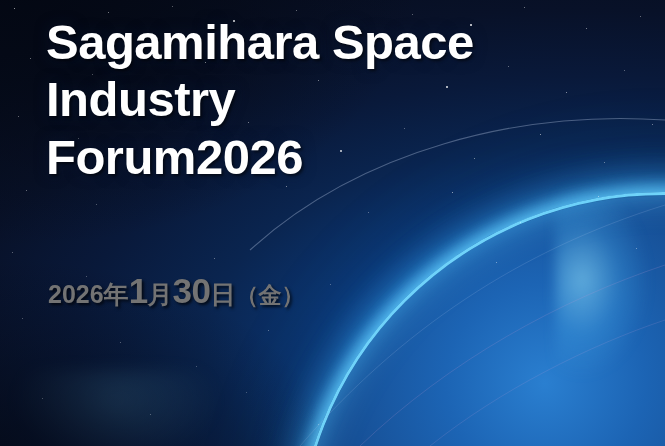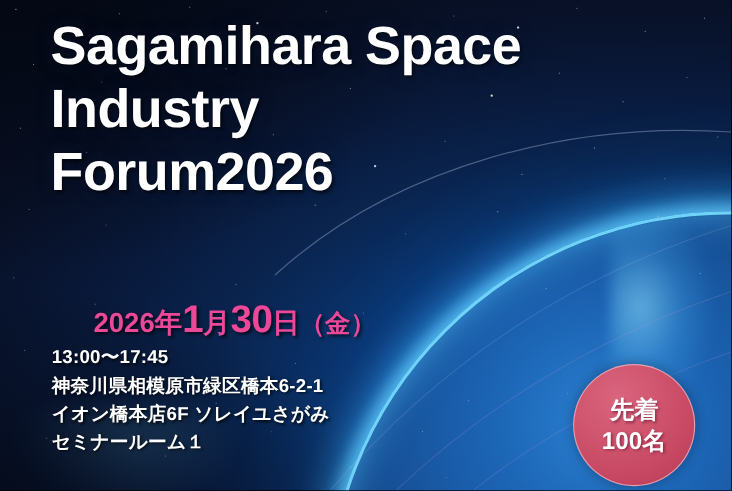--- a/index.html
+++ b/index.html
@@ -143,25 +143,24 @@
     line-height: 1.45;
     letter-spacing: 0.1px;
     text-shadow: 1.5px 1.5px 2.5px rgba(0,0,0,0.75);
     white-space: pre-line;
   }
 
   .dateline {
     position: absolute;
     left: 48px;
     top: 271px;
-    color: #ec4899;
+    color: #737373;
     font-weight: bold;
     text-shadow: 2px 2px 3px rgba(0,0,0,0.7);
     white-space: nowrap;
-    margin-left: 37px;
   }
   .dateline .d-year { font-size: 25px; }
   .dateline .d-big  { font-size: 35px; letter-spacing: -0.5px; }
   .dateline .d-unit { font-size: 25px; }
   .dateline .d-dow  { font-size: 23px; }
 
   .details {
     position: absolute;
     left: 47px;
     top: 312px;
@@ -290,25 +289,17 @@
 
     <div class="title">Sagamihara Space
 Industry
 Forum2026</div>
 
 
     <div class="dateline">
       <span class="d-year">2026年</span><span class="d-big">1</span><span class="d-unit">月</span><span class="d-big">30</span><span class="d-unit">日</span><span class="d-dow">（金）</span>
     </div>
 
-    <div class="details">13:00〜17:45
-神奈川県相模原市緑区橋本6-2-1
-イオン橋本店6F ソレイユさがみ
-セミナールーム１</div>
-
-
-    <div class="badge" id="badge-capacity">
-      <span class="l1">先着</span>
-      <span class="l2">100名</span>
-    </div>
+
+
 
   </div>
 </div>
 
 </body></html>

